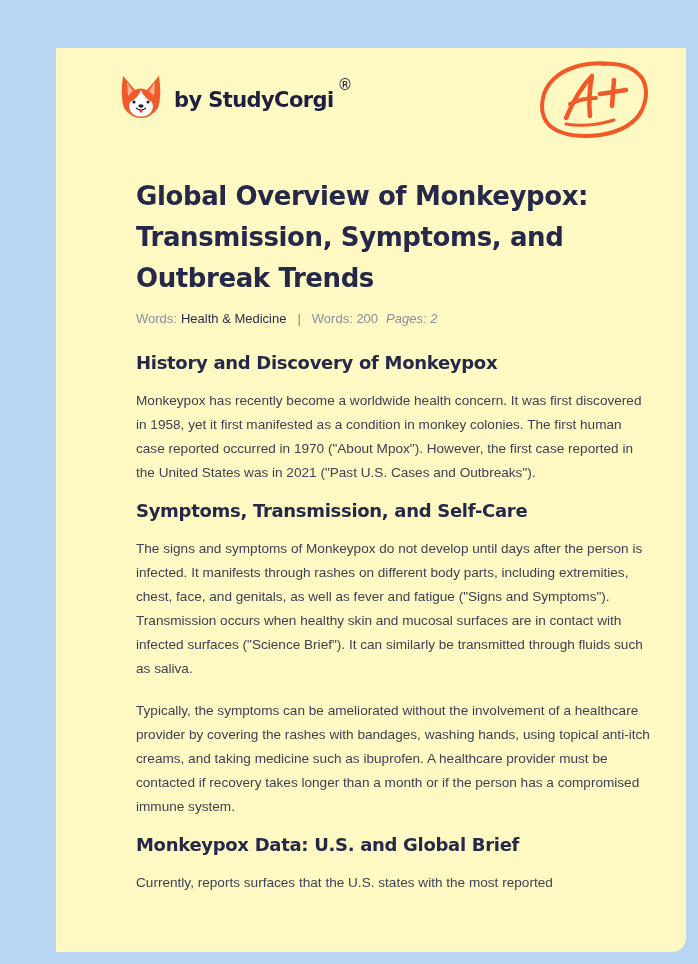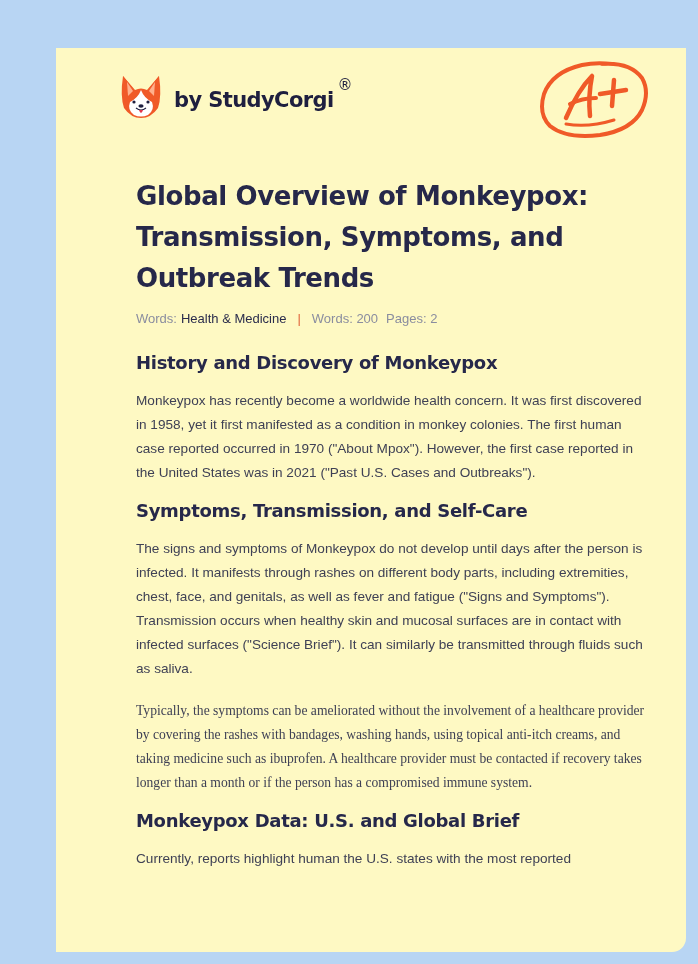--- a/index.html
+++ b/index.html
@@ -46,34 +46,34 @@
       font-weight: bold; font-size: 26px; line-height: 41px;
       color: #26284a; letter-spacing: -0.4px;
     }
     .meta {
       margin-top: 12px;
       font-size: 13px; color: #8a8d9f;
       display: flex; align-items: center;
     }
     .meta .topic-value { color: #2a2c4c; margin-left: 4px; }
     .meta .sep { color: #e0633a; margin: 0 11px; }
-    .meta .pages { margin-left: 8px; }
+    .meta .pages { margin-left: 8px; font-style: italic; }
     .h2 {
       font-family: "DejaVu Sans", sans-serif;
       font-weight: bold; font-size: 18px; color: #26284a;
       letter-spacing: -0.3px; line-height: 24px;
     }
     .p {
       font-size: 13.6px; line-height: 24px; color: #3f4155;
     }
     .h2-1 { margin-top: 25px; }
     .p-1 { margin-top: 14px; }
     .h2-2 { margin-top: 14px; }
     .p-2 { margin-top: 14px; }
-    .p-3 { margin-top: 18px; font-family: Liberation Serif, serif; }
+    .p-3 { margin-top: 18px; }
     .h2-3 { margin-top: 14px; }
     .p-4 { margin-top: 14px; }
   </style>
 </head>
 <body>
 
 <div class="card">
   <div class="header">
     <div class="logo">
       <svg class="logo-icon" viewBox="0 0 42 46">
@@ -122,15 +122,15 @@
     </div>
 
     <h2 class="h2 h2-1">History and Discovery of Monkeypox</h2>
     <p class="p p-1">Monkeypox has recently become a worldwide health concern. It was first discovered in 1958, yet it first manifested as a condition in monkey colonies. The first human case reported occurred in 1970 ("About Mpox"). However, the first case reported in the United States was in 2021 ("Past U.S. Cases and Outbreaks").</p>
 
     <h2 class="h2 h2-2">Symptoms, Transmission, and Self-Care</h2>
     <p class="p p-2">The signs and symptoms of Monkeypox do not develop until days after the person is infected. It manifests through rashes on different body parts, including extremities, chest, face, and genitals, as well as fever and fatigue ("Signs and Symptoms"). Transmission occurs when healthy skin and mucosal surfaces are in contact with infected surfaces ("Science Brief"). It can similarly be transmitted through fluids such as saliva.</p>
     <p class="p p-3">Typically, the symptoms can be ameliorated without the involvement of a healthcare provider by covering the rashes with bandages, washing hands, using topical anti-itch creams, and taking medicine such as ibuprofen. A healthcare provider must be contacted if recovery takes longer than a month or if the person has a compromised immune system.</p>
 
     <h2 class="h2 h2-3">Monkeypox Data: U.S. and Global Brief</h2>
-    <p class="p p-4">Currently, reports highlight human the U.S. states with the most reported</p>
+    <p class="p p-4">Currently, reports surfaces that the U.S. states with the most reported</p>
   </div>
 </div>
 
 </body></html>

